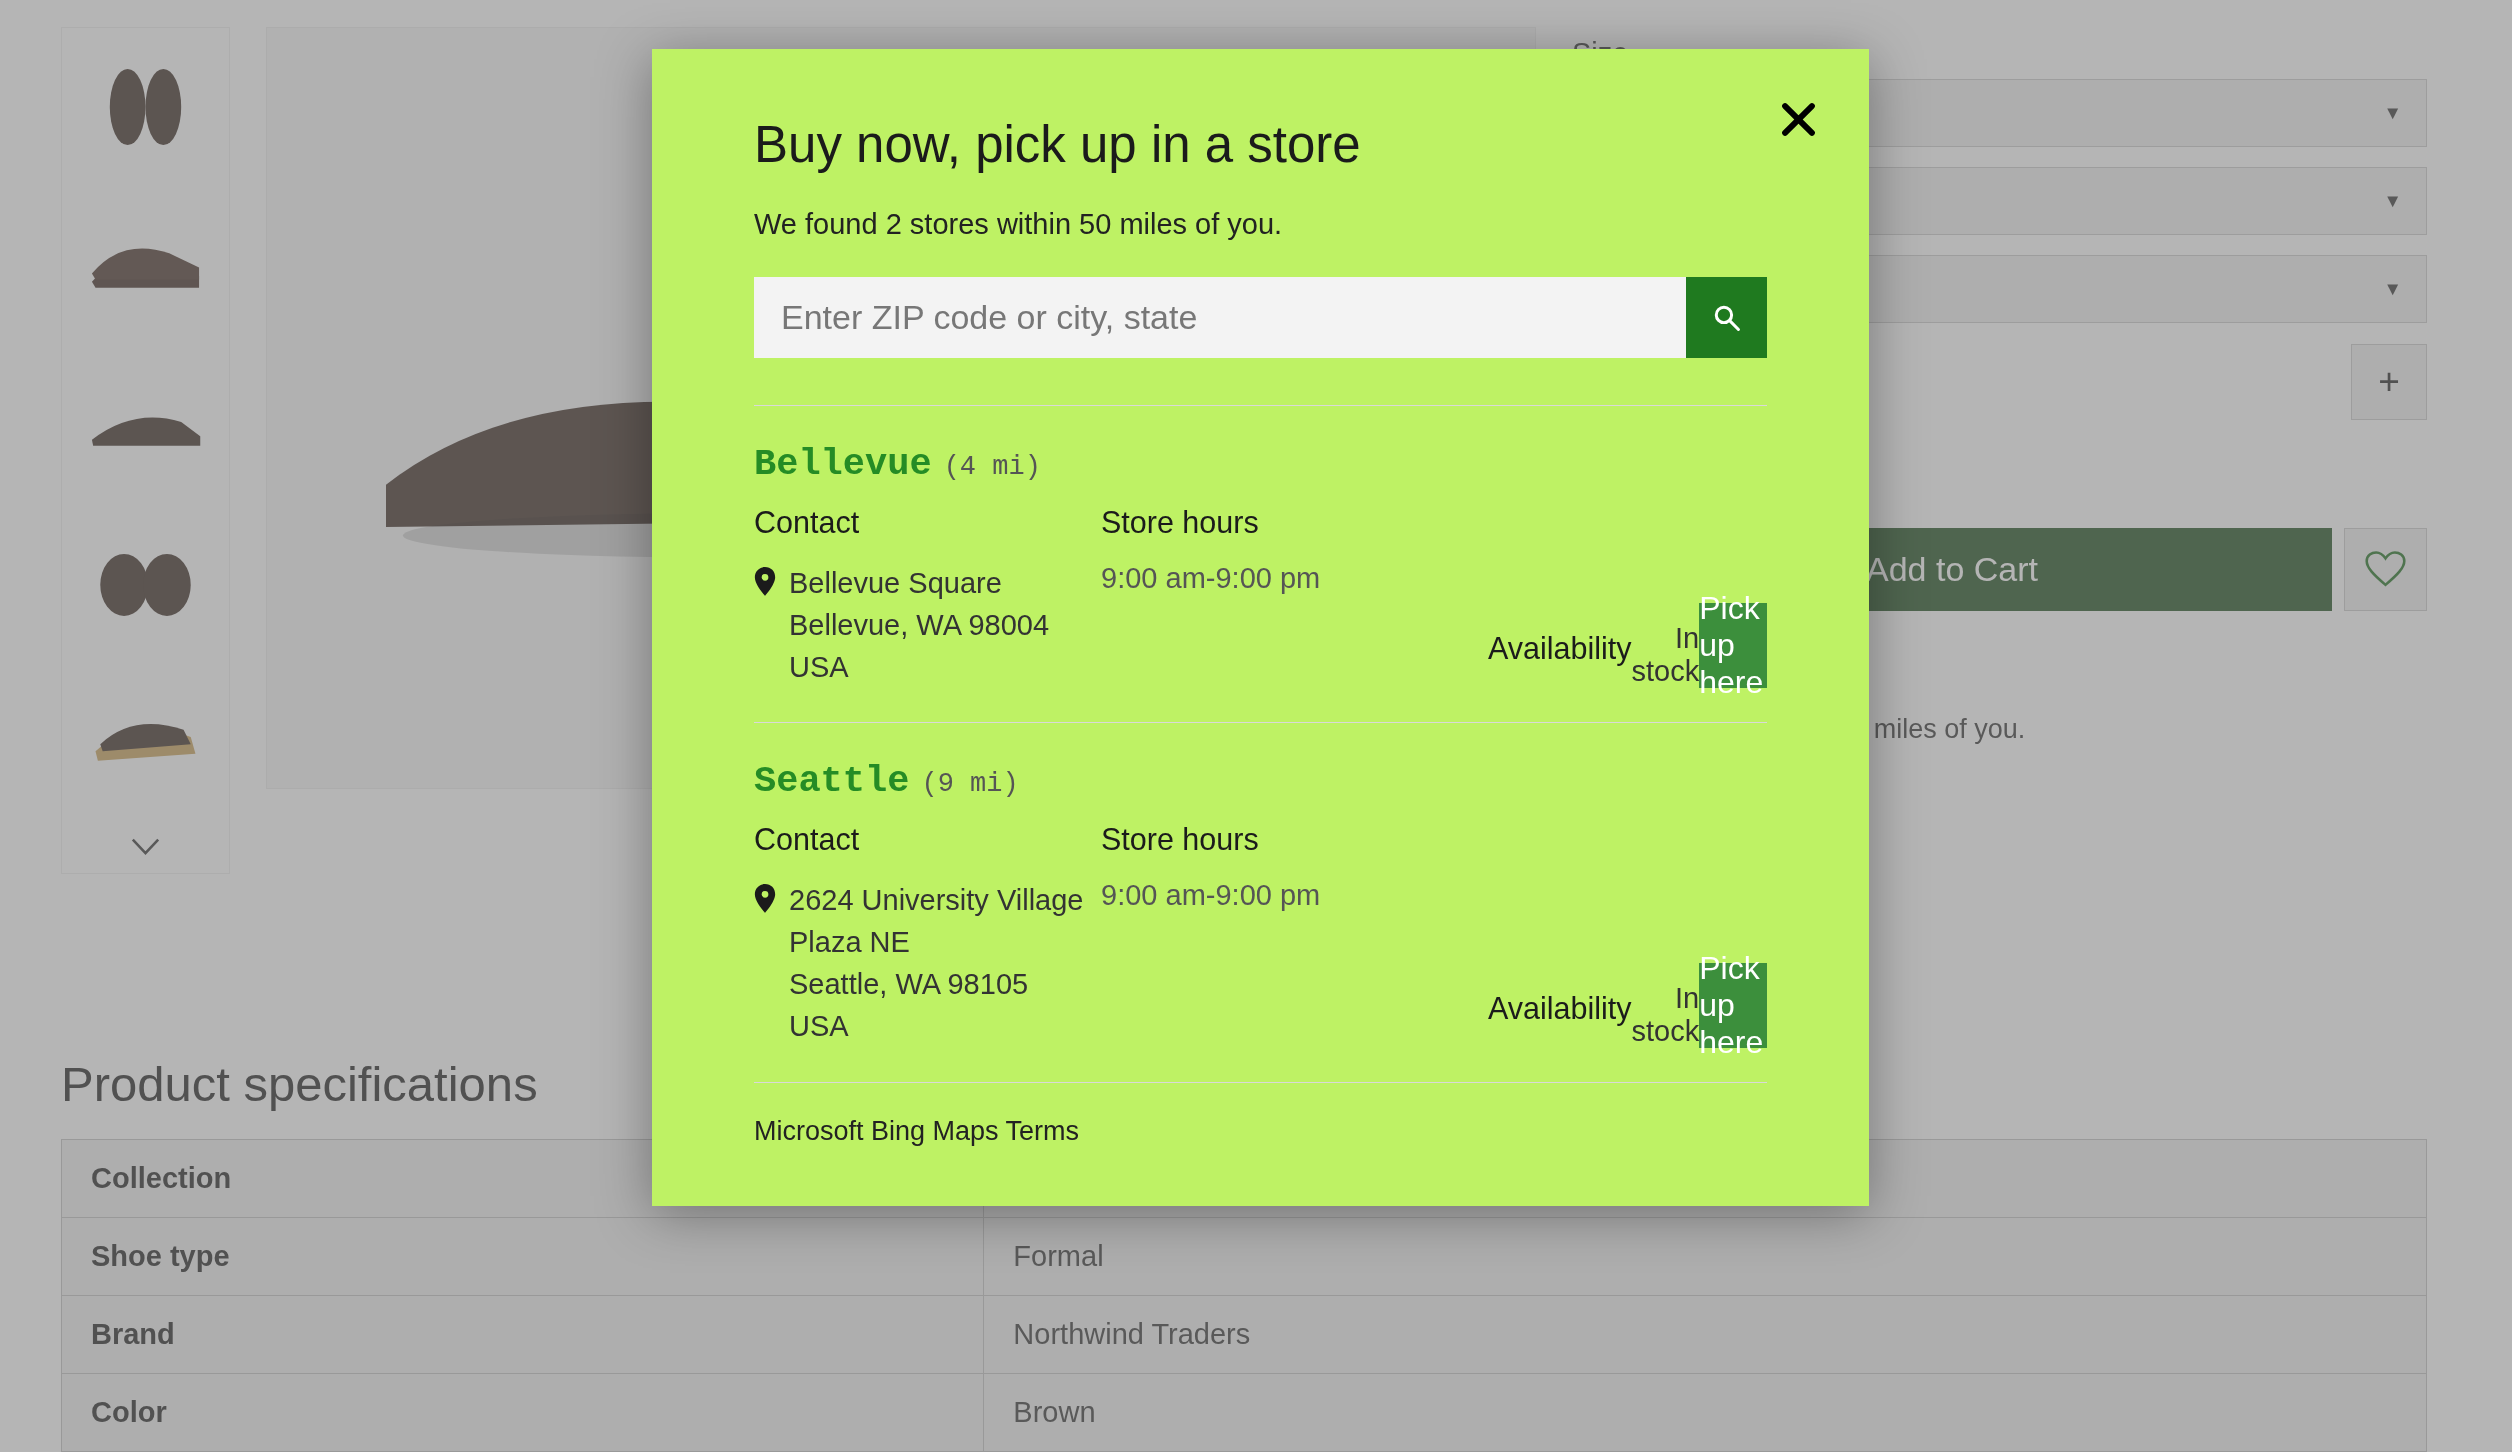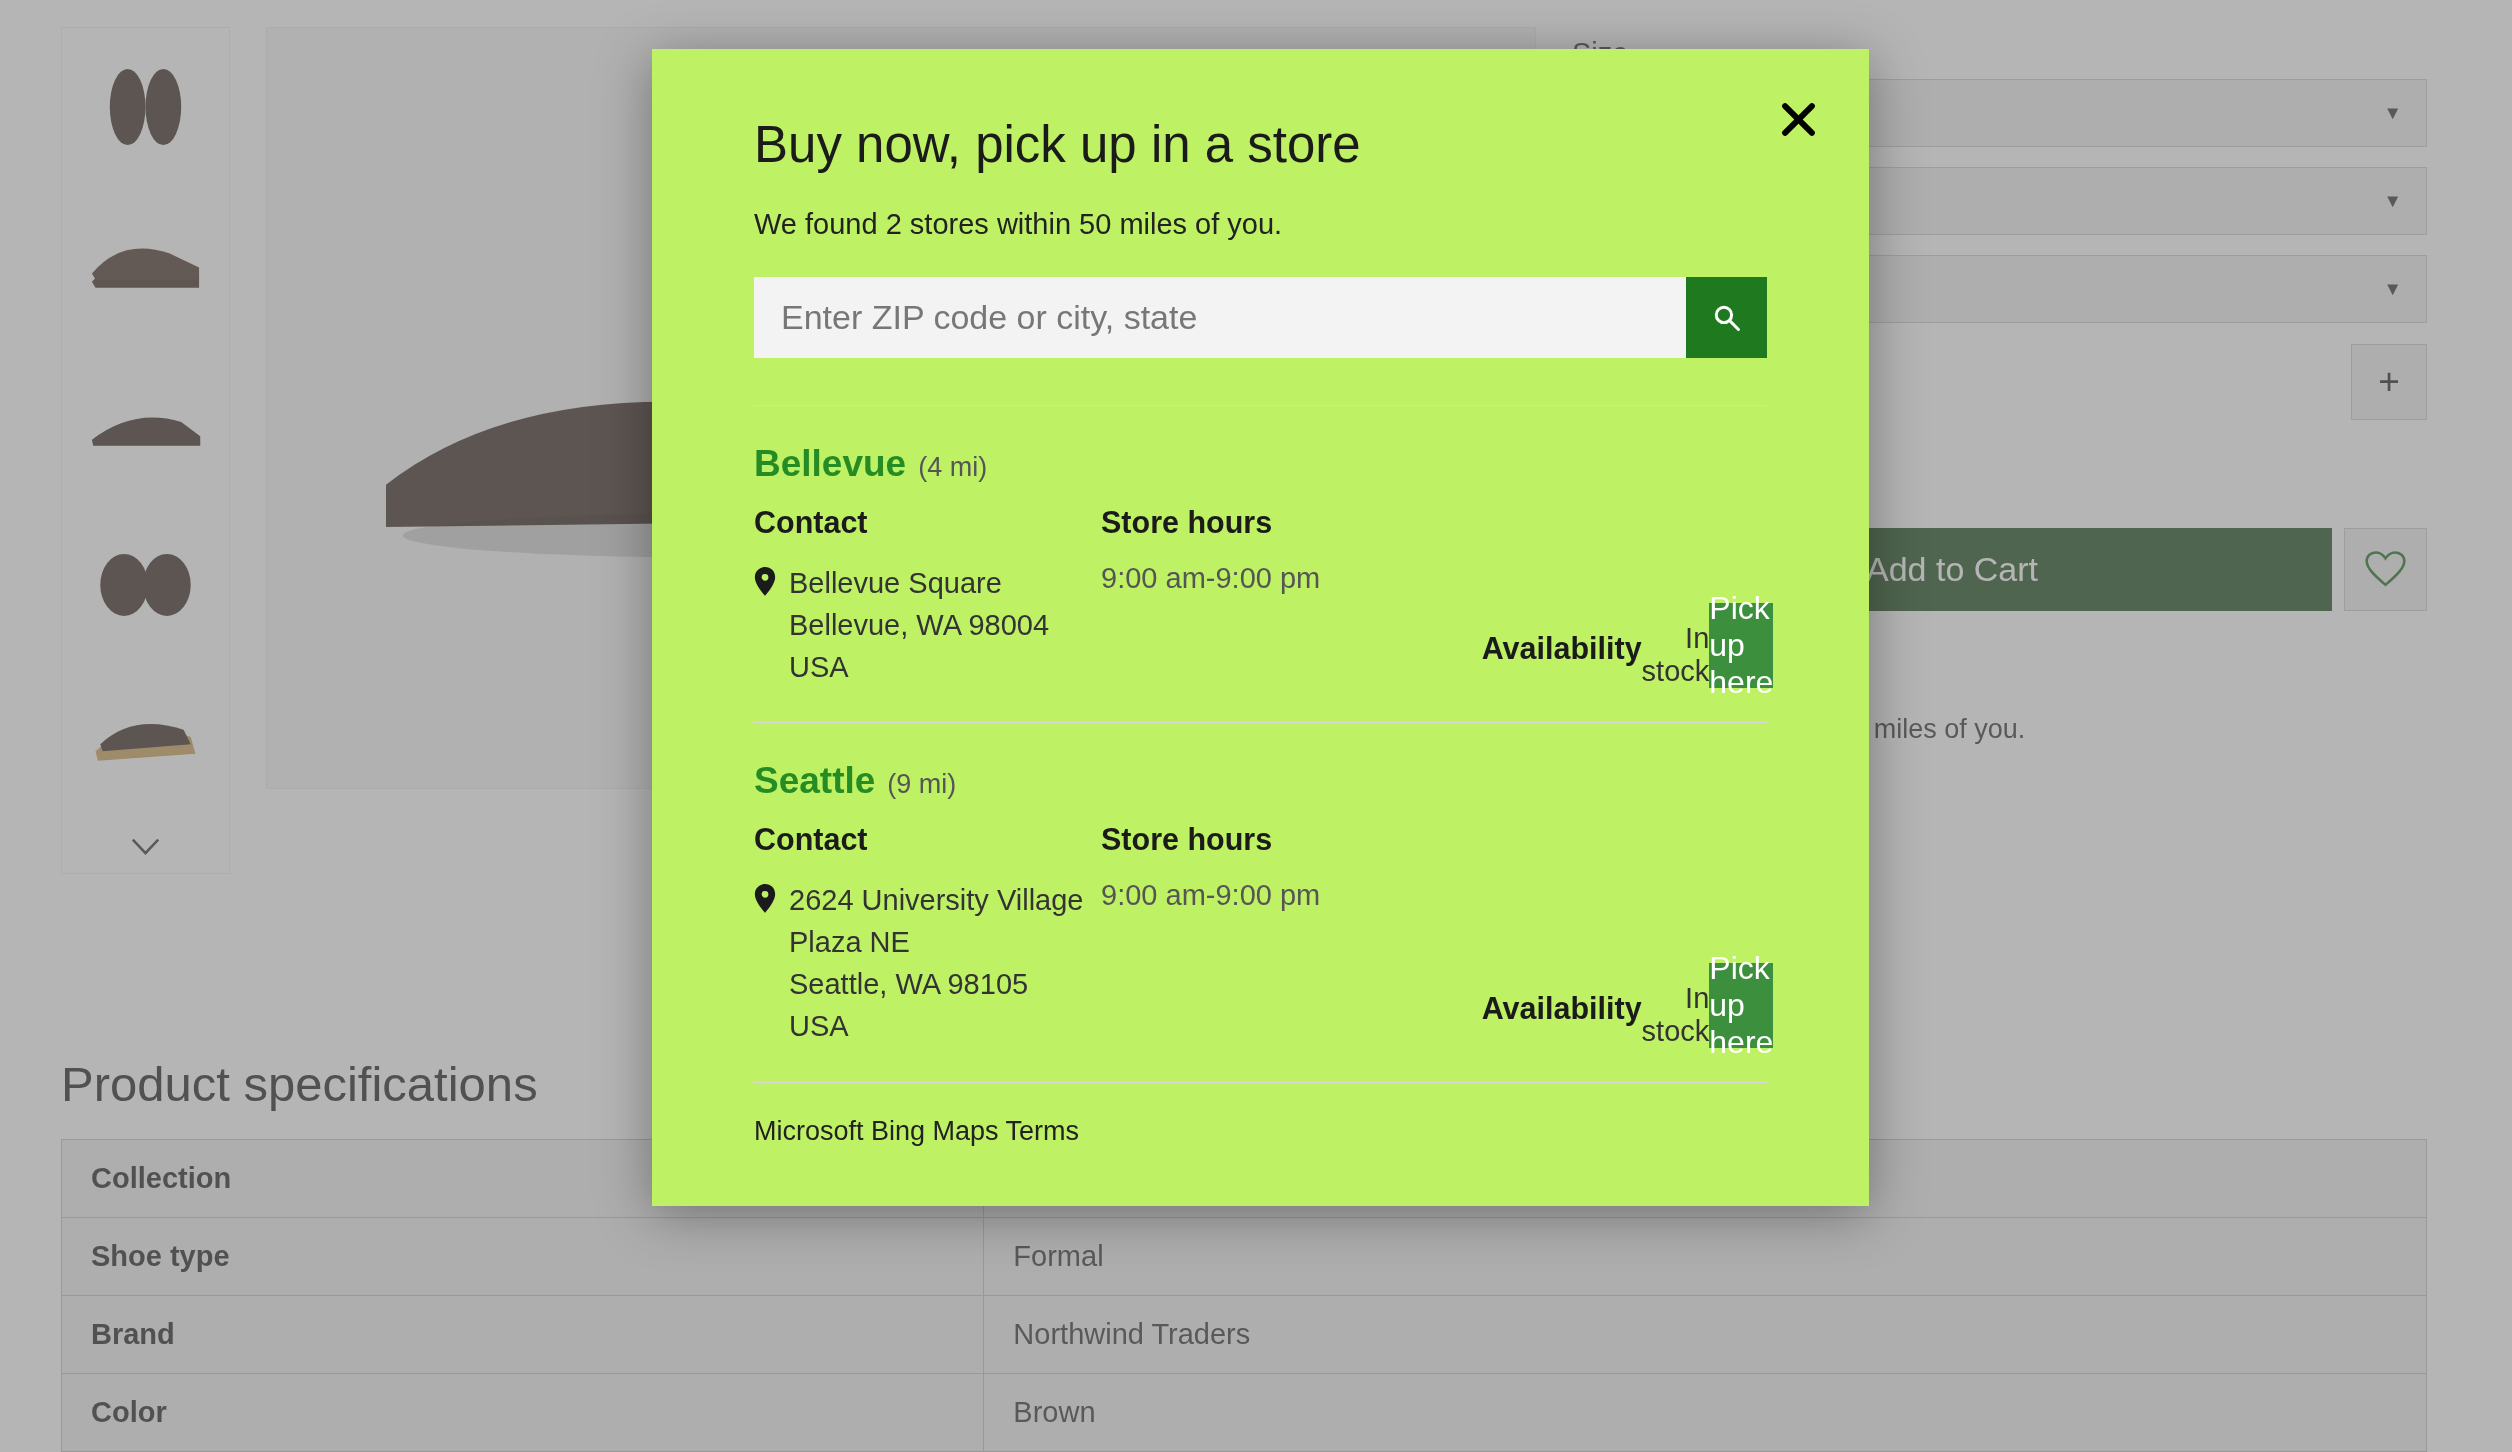--- a/index.html
+++ b/index.html
@@ -43,25 +43,25 @@
   .modal-close svg{width:37px;height:37px;}
   .modal h1{margin:0 0 34px;font-size:51px;font-weight:400;color:#1b1b1b;}
   .found-text{font-size:29px;color:#222;margin-bottom:36px;}
   .search-row{display:flex;margin-bottom:47px;}
   .zip-input{flex:1;height:81px;background:#f3f3f3;border:none;padding:0 27px;font-size:34px;color:#333;}
   .zip-input::placeholder{color:#777;}
   .zip-btn{width:81px;height:81px;background:#1f7a1f;display:flex;align-items:center;justify-content:center;}
   .zip-btn svg{width:29px;height:29px;fill:#fff;}
   .store-sep{height:0.8px;background:#d9d9d9;margin:0;}
   .store{padding:37px 0 34px;}
-  .store-name-row{display:flex;align-items:baseline;gap:12px;margin-bottom:20.3px;}
+  .store-name-row{display:flex;align-items:baseline;gap:12px;margin-bottom:20.3px;font-family:Liberation Mono, monospace;}
   .store-name{color:#258c25;font-size:37px;font-weight:600;}
   .store-dist{color:#555;font-size:27px;}
   .store-grid{display:grid;grid-template-columns:347px 1fr 279px;gap:0;}
-  .col-h{font-size:30.5px;font-weight:700;color:#1b1b1b;margin-bottom:22px;}
+  .col-h{font-size:30.5px;font-weight:400;color:#1b1b1b;margin-bottom:22px;}
   .col-h.right{text-align:right;}
   .addr-row{display:flex;gap:13px;align-items:flex-start;}
   .pin-ico svg{width:22px;height:29px;fill:#1b1b1b;margin-top:5.1px;}
   .addr-lines{font-size:29px;color:#333;line-height:1.45;}
   .hours-val{font-size:29px;color:#555;}
   .avail-val{font-size:29px;color:#333;text-align:right;}
   .pickup-btn{margin-top:30.5px;height:85px;background:#3c8f3c;color:#fff;font-size:32px;display:flex;align-items:center;justify-content:center;width:271px;margin-left:auto;}
   .terms-link{font-size:27px;color:#222;margin-top:34px;display:inline-block;}
   .col3{display:flex;flex-direction:row;align-items:flex-end;justify-content:center;}
 </style>

